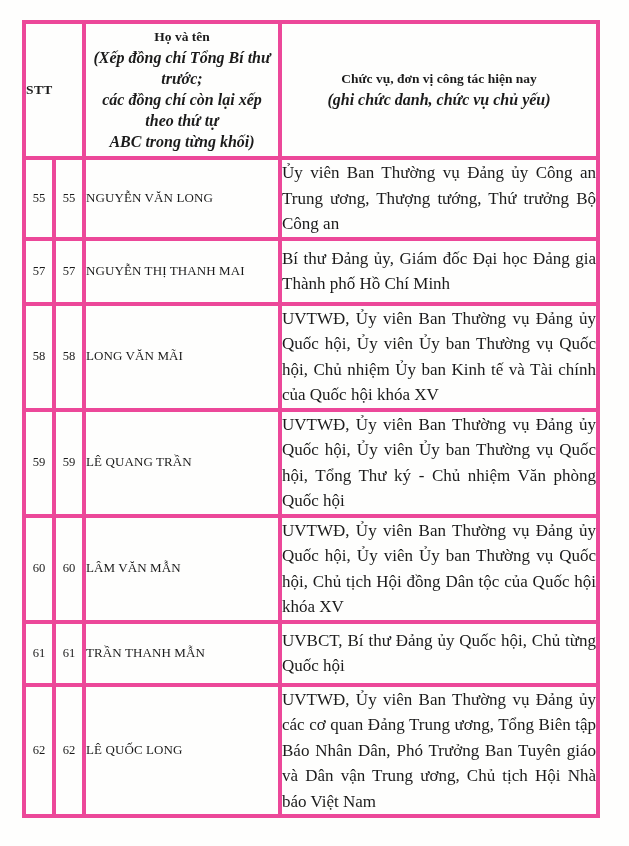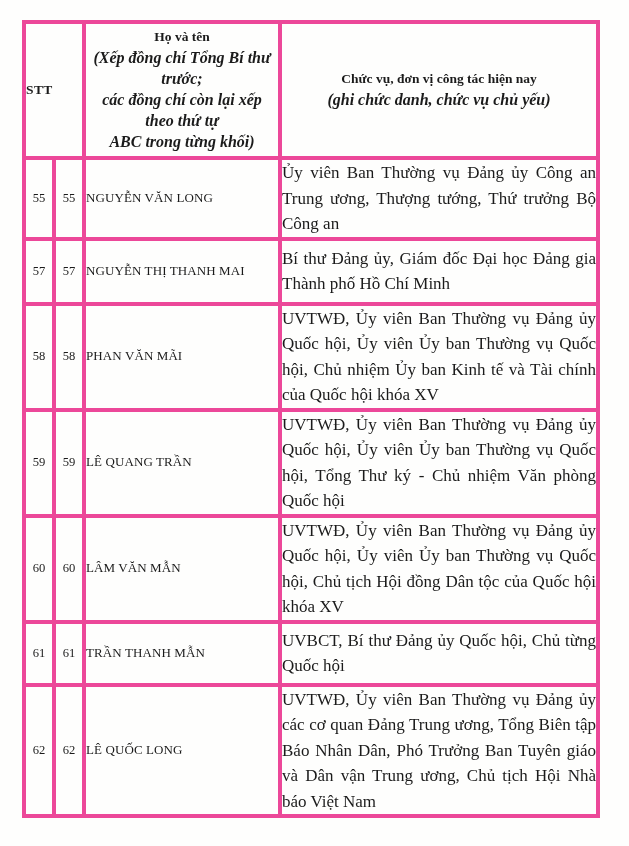--- a/index.html
+++ b/index.html
@@ -162,21 +162,21 @@
           <td class="num-cell">57</td>
           <td class="num-cell">57</td>
           <td class="name-cell">NGUYỄN THỊ THANH MAI</td>
           <td class="role-cell">
               <span class="role-text">Bí thư Đảng ủy, Giám đốc Đại học Đảng gia Thành phố Hồ Chí Minh</span>
             </td>
         </tr>
         <tr data-h="58">
           <td class="num-cell">58</td>
           <td class="num-cell">58</td>
-          <td class="name-cell">PHAN VĂN MÃI</td>
+          <td class="name-cell">LONG VĂN MÃI</td>
           <td class="role-cell">
               <span class="role-text">UVTWĐ, Ủy viên Ban Thường vụ Đảng ủy Quốc hội, Ủy viên Ủy ban Thường vụ Quốc hội, Chủ nhiệm Ủy ban Kinh tế và Tài chính của Quốc hội khóa XV</span>
             </td>
         </tr>
         <tr data-h="59">
           <td class="num-cell">59</td>
           <td class="num-cell">59</td>
           <td class="name-cell">LÊ QUANG TRẦN</td>
           <td class="role-cell">
               <span class="role-text">UVTWĐ, Ủy viên Ban Thường vụ Đảng ủy Quốc hội, Ủy viên Ủy ban Thường vụ Quốc hội, Tổng Thư ký - Chủ nhiệm Văn phòng Quốc hội</span>

